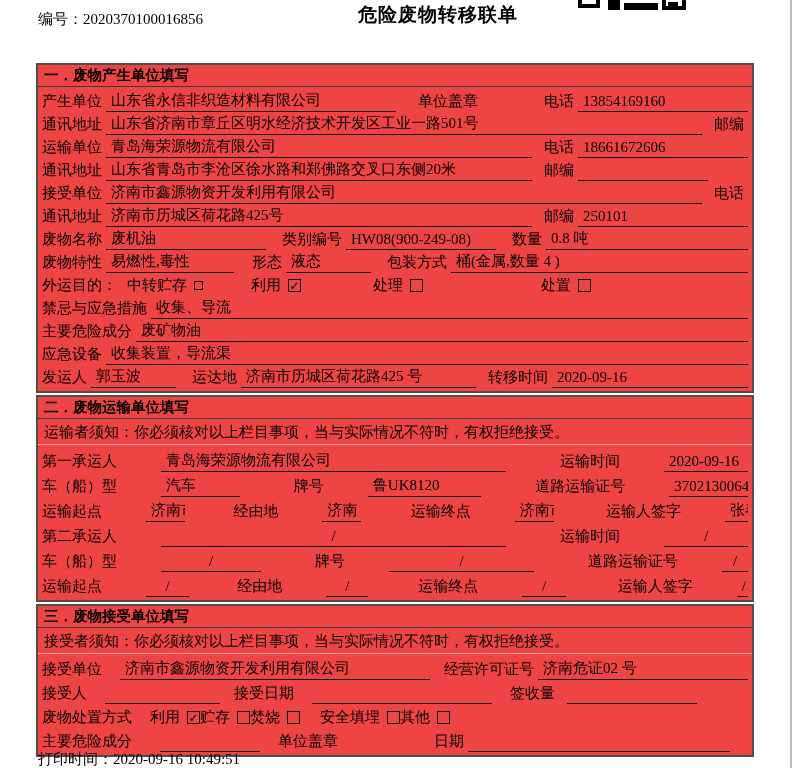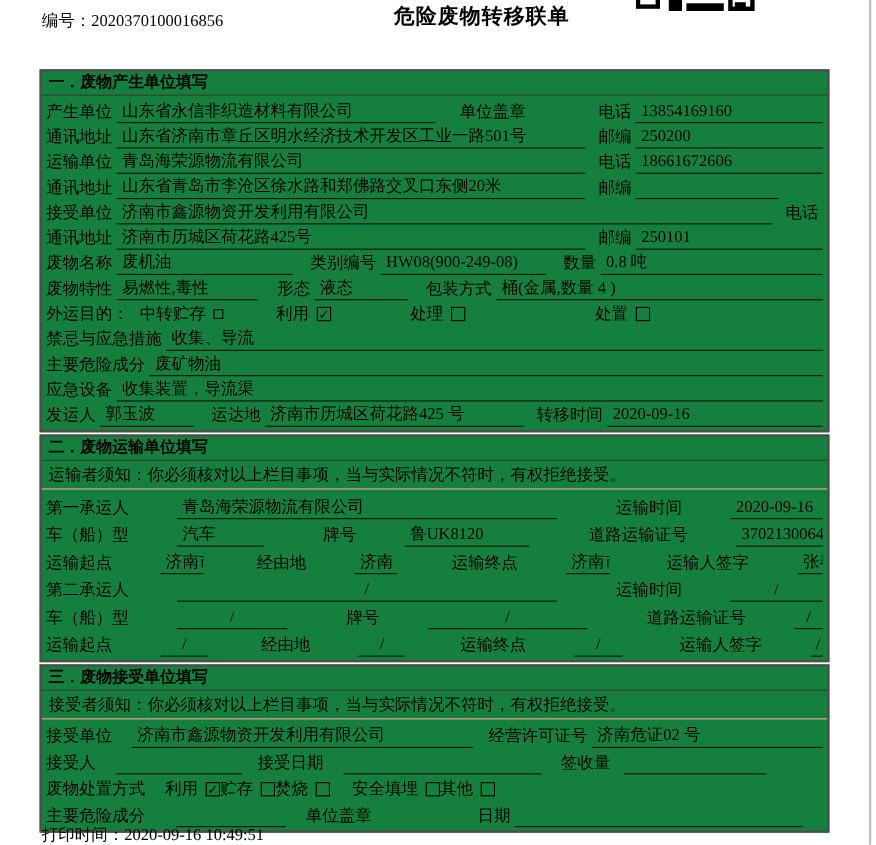--- a/index.html
+++ b/index.html
@@ -15,21 +15,21 @@
             font-family:"Liberation Sans","DejaVu Sans",sans-serif; letter-spacing:1px; }
   
   .stamp { position:absolute; left:578px; top:0; width:120px; height:10px; overflow:hidden; }
   .stamp .f1 { position:absolute; left:0;  top:-10px; width:22px; height:18px; border:4px solid #000; }
   .stamp .f2 { position:absolute; left:30px; top:0;  width:12px; height:10px; background:#000; }
   .stamp .f3 { position:absolute; left:46px; top:3px; width:34px; height:7px; background:#000; }
   .stamp .f4 { position:absolute; left:84px; top:-8px; width:24px; height:18px; border:4px solid #000; }
   .stamp .f5 { position:absolute; left:90px; top:2px; width:10px; height:5px; background:#000; }
 
   .form { position:absolute; left:36px; top:63px; width:718px; }
-  .sec { border:2px solid #4d4d4d; background:#15803d; }
+  .sec { border:2px solid #4d4d4d; background:#ef4444; }
   .sec + .sec { margin-top:2px; }
   .sec-h { height:22px; line-height:21px; padding-left:6px; font-weight:bold; font-size:14.5px;
            border-bottom:1px solid #3a3a3a;
            font-family:"Liberation Sans","DejaVu Sans",sans-serif; }
   .notice { height:26px; line-height:26px; padding-left:6px; border-bottom:1px solid #fca5a5; }
   .rows { padding:2px 4px 3px 2px; }
   .row { display:flex; align-items:flex-end; }
   .s1 .row { height:23px; }
   .s2 .row { height:25px;gap:40px; }
   .s3 .row { height:24px; }
@@ -83,21 +83,20 @@
         <span class="lbl ml20">单位盖章</span>
         <span class="sp"></span>
         <span class="lbl">电话</span>
         <span class="u w170">13854169160</span>
       </div>
 
       <div class="row">
         <span class="lbl">通讯地址</span>
         <span class="u grow">山东省济南市章丘区明水经济技术开发区工业一路501号</span>
         <span class="lbl ml10">邮编</span>
-        <span class="u w170">250200</span>
       </div>
 
       <div class="row">
         <span class="lbl">运输单位</span>
         <span class="u grow">青岛海荣源物流有限公司</span>
         <span class="lbl ml10">电话</span>
         <span class="u w170">18661672606</span>
       </div>
 
       <div class="row">

